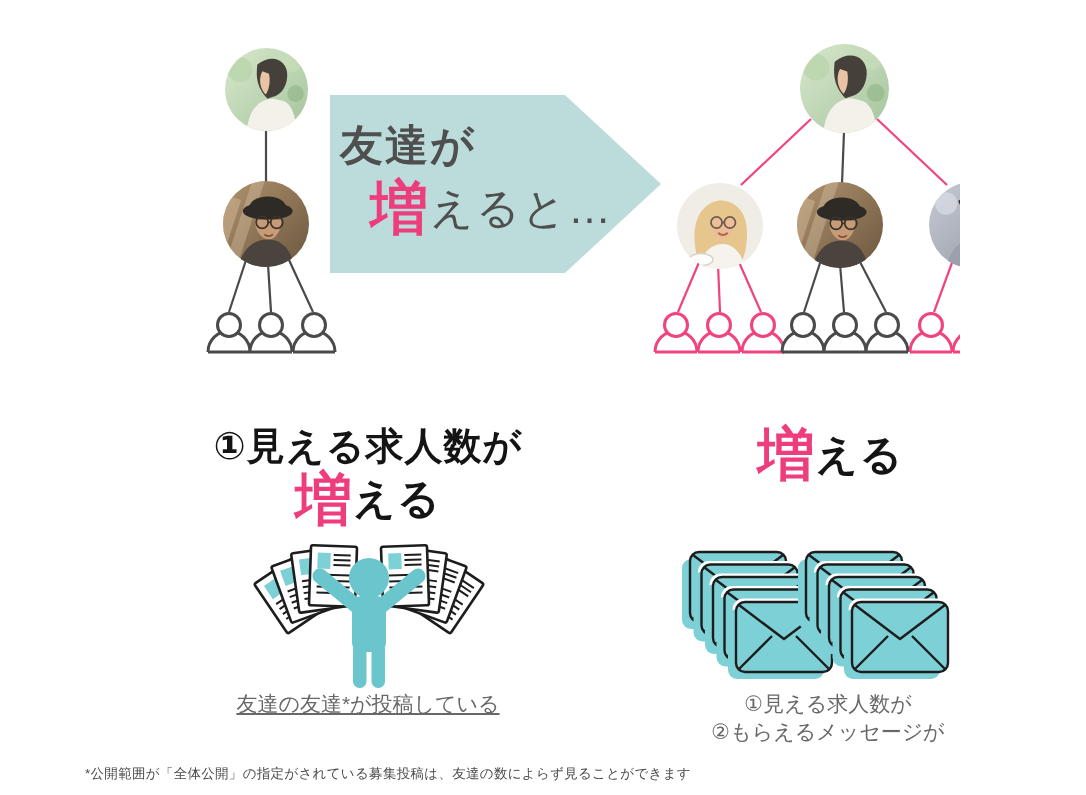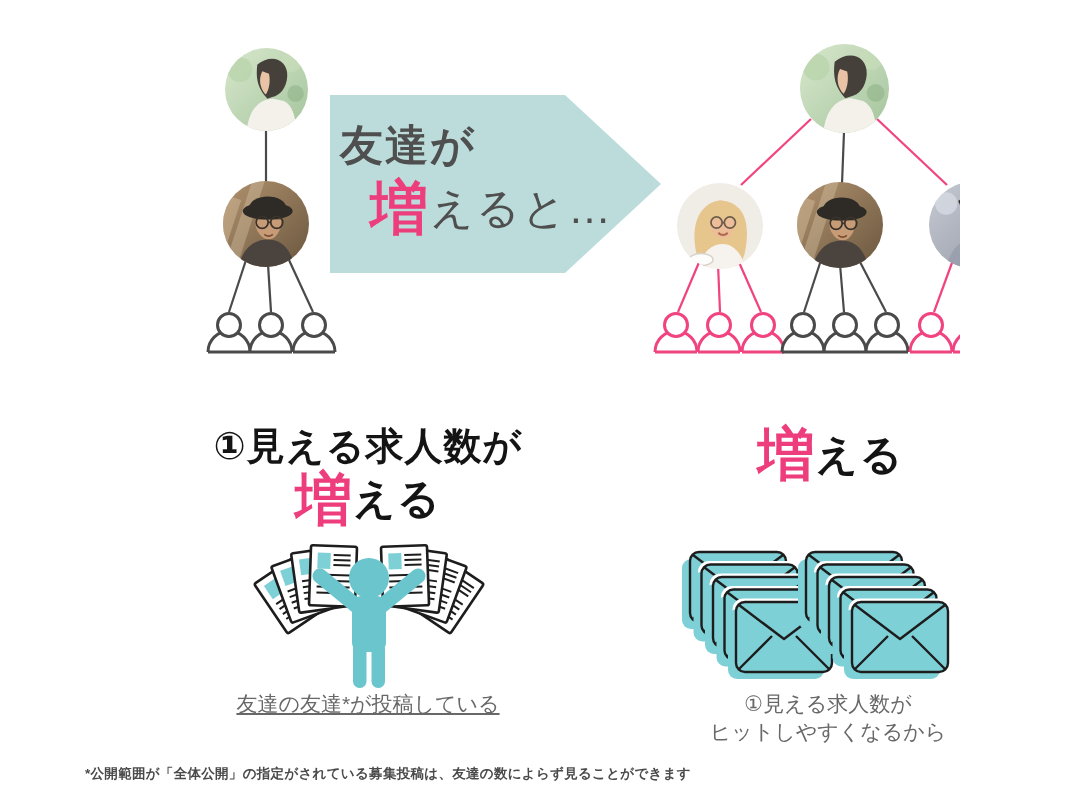--- a/index.html
+++ b/index.html
@@ -29,21 +29,21 @@
   .section-head .h2{display:flex;align-items:center;justify-content:center;margin-top:2px;letter-spacing:1px;}
   .section-head .h2 .hl{font-size:57px;font-weight:900;color:#ee3d7c;line-height:1;}
   .section-head .h2 .rest{font-size:42px;font-weight:900;color:#141414;line-height:1;}
   #section1-head{left:140px;top:424px;width:400px;}
   #section2-head{left:565px;top:424px;width:475px;}
   
   .caption{position:absolute;z-index:3;text-align:center;font-size:21px;line-height:1.32;color:#686868;}
   #caption1{left:140px;top:690px;width:400px;text-decoration:underline;}
   #caption2{left:565px;top:690px;width:470px;}
   
-  .footnote{position:absolute;left:57px;top:765px;z-index:3;font-size:13.5px;color:#4a4a4a;letter-spacing:0.3px;font-weight:bold;}
+  .footnote{position:absolute;left:57px;top:765px;z-index:3;font-size:13.5px;color:#4a4a4a;letter-spacing:0.3px;}
 </style>
 </head>
 <body>
 
 <div class="canvas">
 
   <svg class="overlay" width="1086" height="795" viewBox="0 0 1086 795">
     <defs>
 
       <g id="picon">
@@ -266,18 +266,18 @@
       <span class="hl">増</span>
         <span class="rest">える</span>
     </div>
   </div>
 
   <div class="caption" id="caption1">
     <div>友達の友達*が投稿している</div>
   </div>
   <div class="caption" id="caption2">
     <div>①見える求人数が</div>
-    <div>ヒットしやすくなるから</div>
+    <div>②もらえるメッセージが</div>
   </div>
 
   <div class="footnote">*公開範囲が「全体公開」の指定がされている募集投稿は、友達の数によらず見ることができます</div>
 
 </div>
 
 </body></html>

